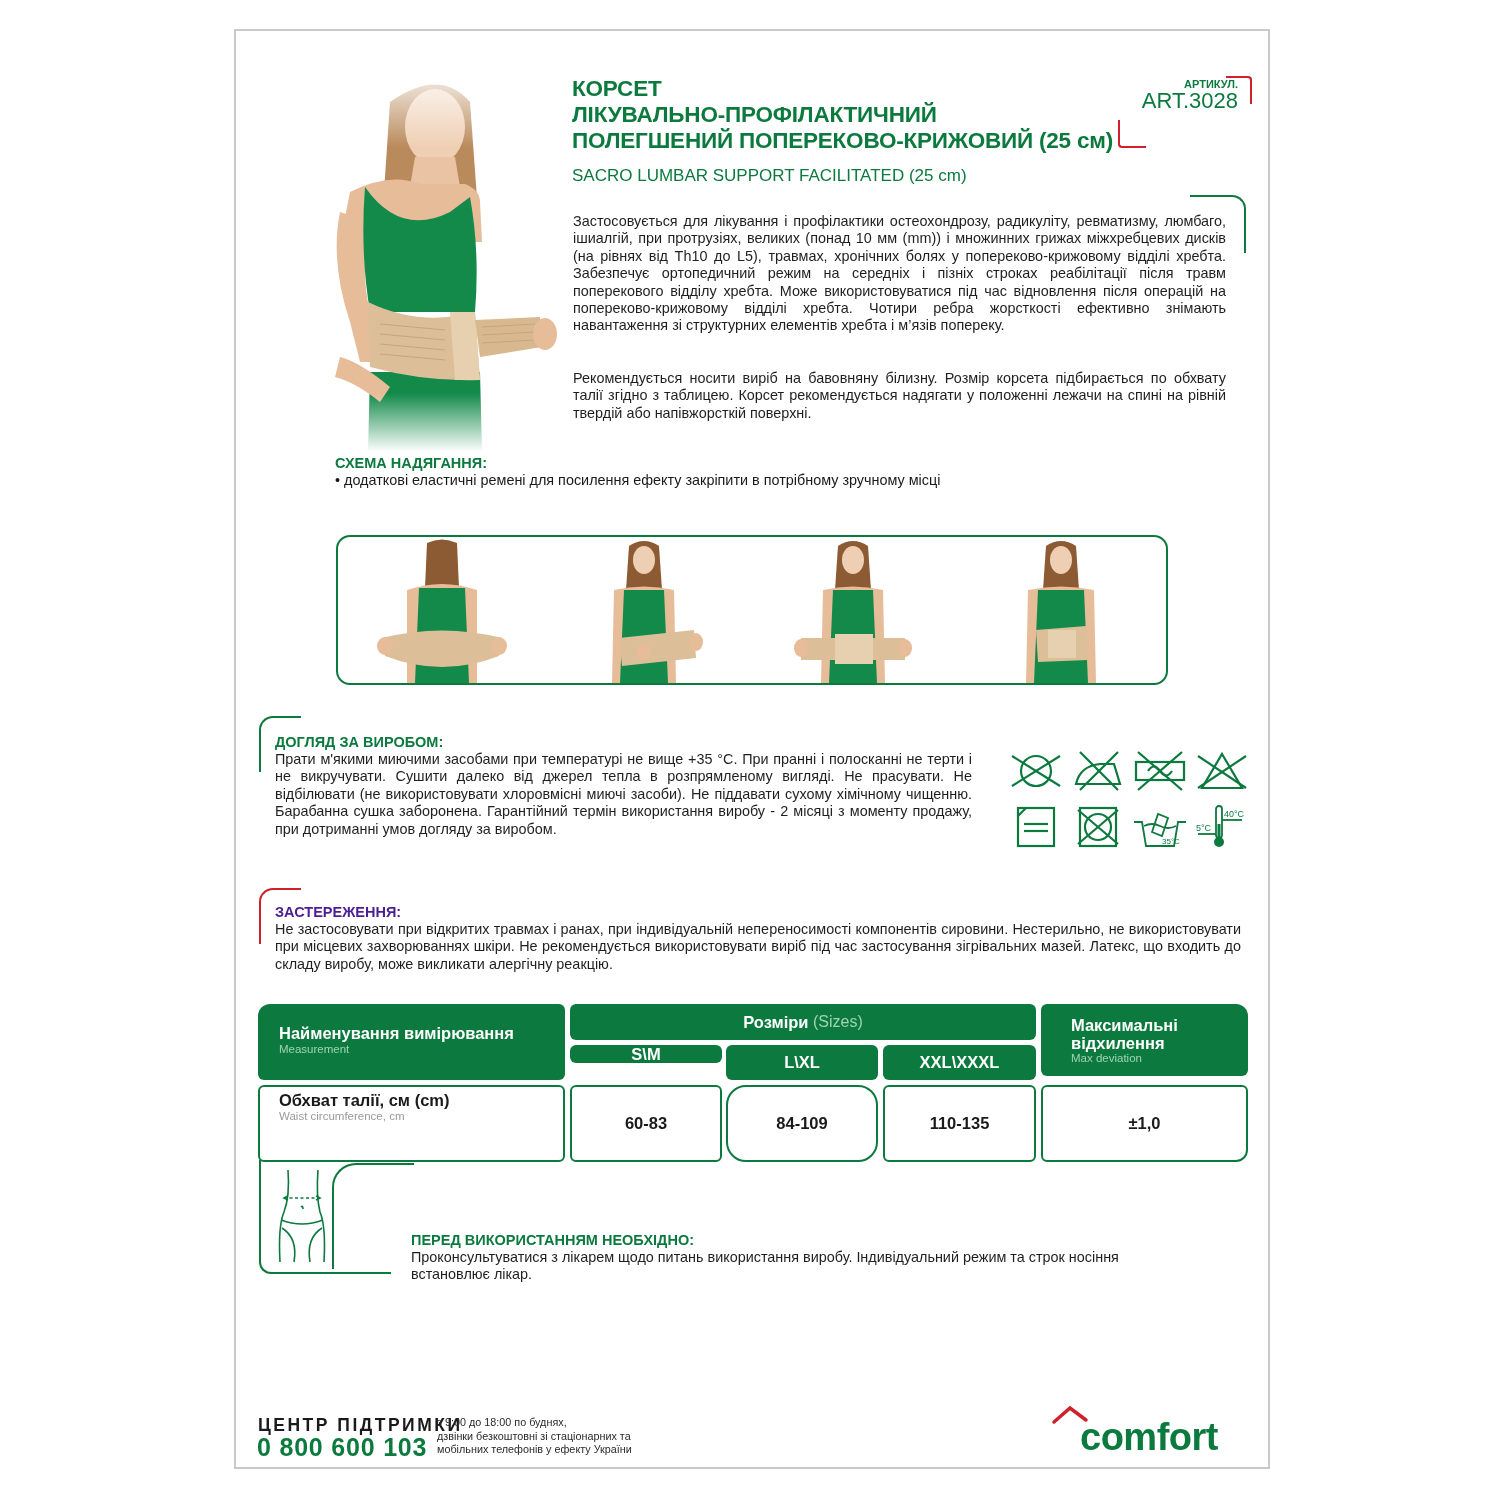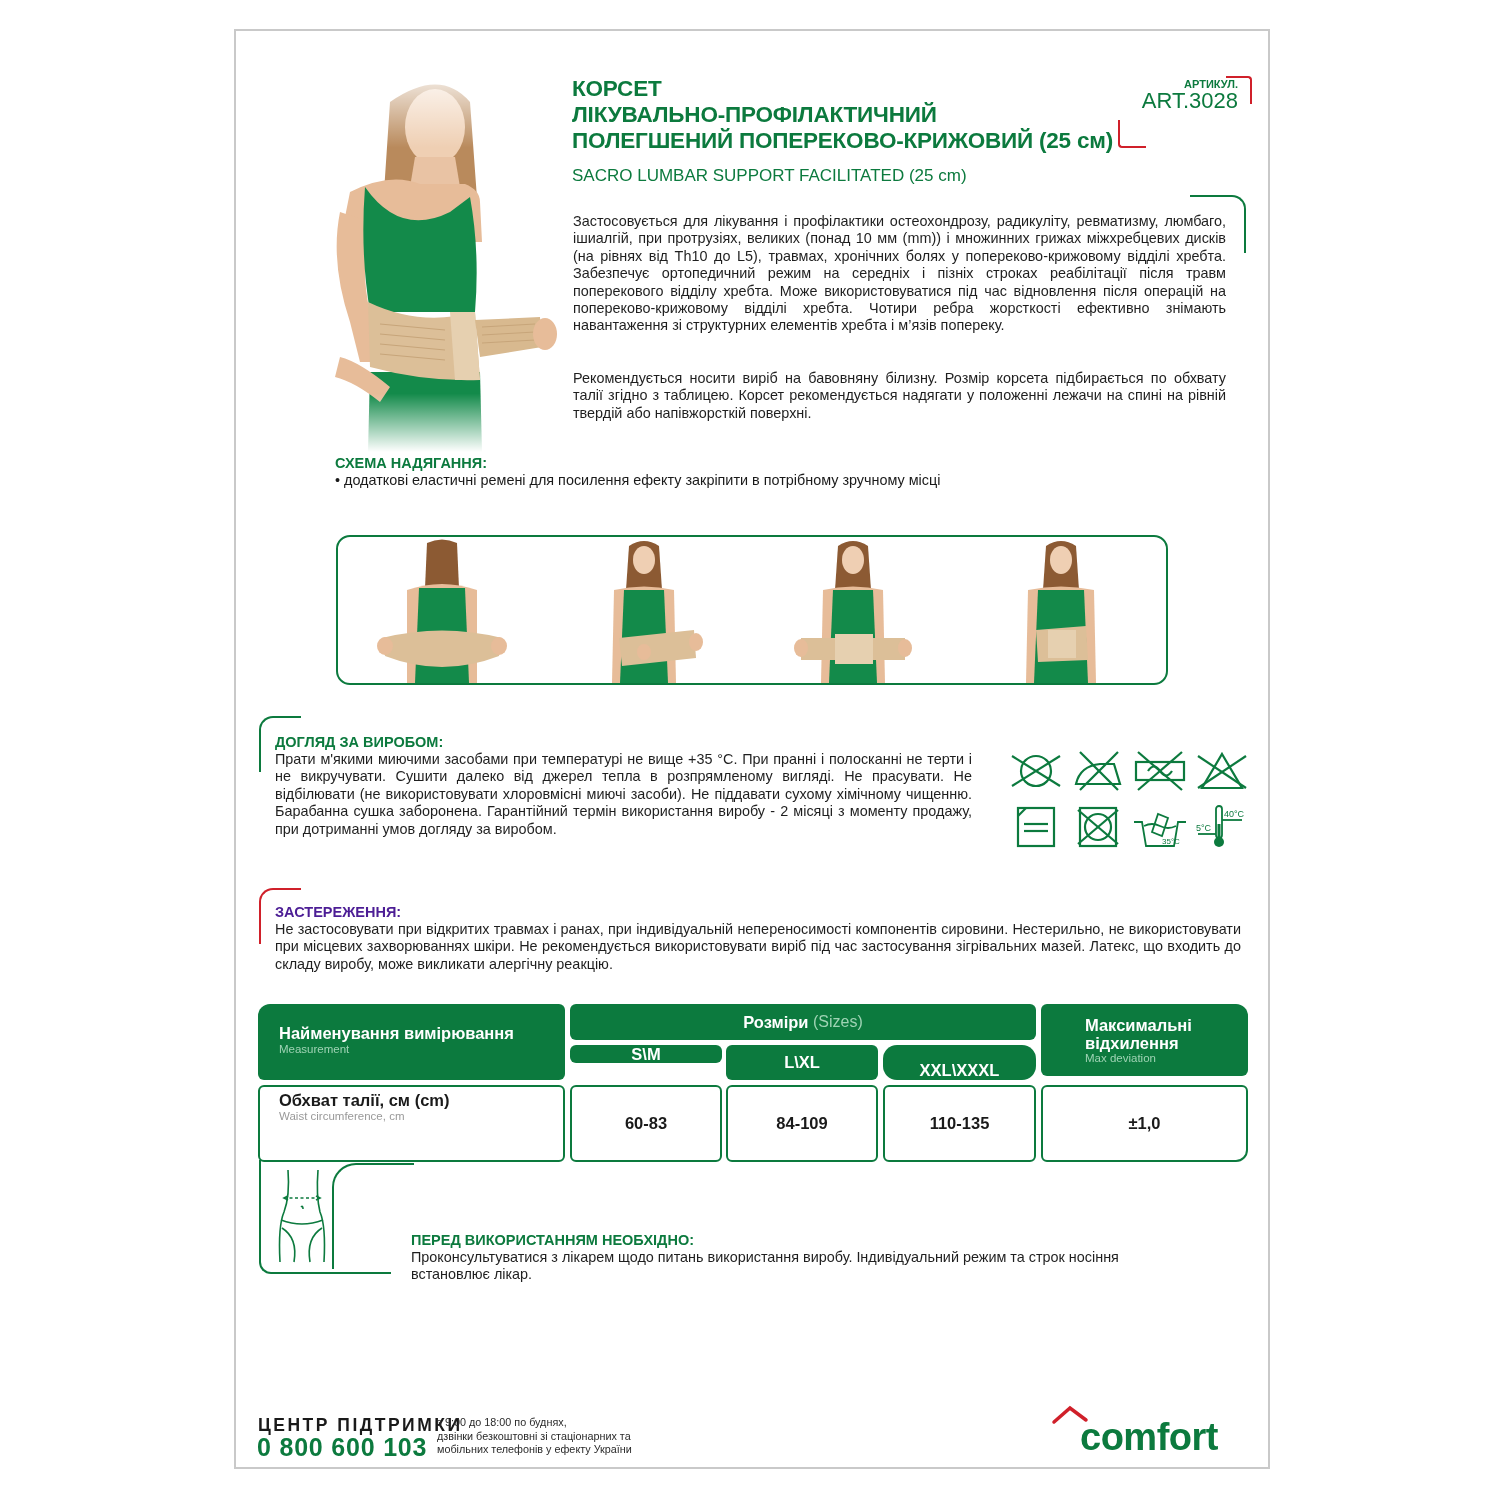--- a/index.html
+++ b/index.html
@@ -266,34 +266,34 @@
   </div>
   <div class="cell hdr" style="left:570px;top:1004px;width:466px;height:36px;display:flex;align-items:center;justify-content:center;">
     <span class="hdr-main">Розміри</span>&nbsp;<span style="font-size:16px;color:#9fd3b4;">(Sizes)</span>
   </div>
   <div class="cell hdr" style="left:570px;top:1045px;width:152px;height:18px;display:flex;align-items:center;justify-content:center;">
     <span class="hdr-main">S\M</span>
   </div>
   <div class="cell hdr" style="left:726px;top:1045px;width:152px;height:35px;display:flex;align-items:center;justify-content:center;">
     <span class="hdr-main">L\XL</span>
   </div>
-  <div class="cell hdr" style="left:883px;top:1045px;width:153px;height:35px;display:flex;align-items:flex-end;justify-content:center;border-radius:14px;">
+  <div class="cell hdr" style="left:883px;top:1045px;width:153px;height:35px;display:flex;align-items:center;justify-content:center;">
     <span class="hdr-main">XXL\XXXL</span>
   </div>
-  <div class="cell hdr" style="left:1041px;top:1004px;width:207px;height:72px;border-radius:6px 12px 6px 6px;padding:12px 0 0 44px;">
+  <div class="cell hdr" style="left:1041px;top:1004px;width:207px;height:72px;border-radius:6px 12px 6px 6px;padding:12px 0 0 30px;">
     <div class="hdr-main" style="line-height:18px;width:130px;">Максимальні відхилення</div>
     <div class="hdr-sub">Max deviation</div>
   </div>
 
   <div class="cell body-cell" style="left:258px;top:1085px;width:307px;height:77px;justify-content:flex-start;align-items:flex-start;padding:4px 0 0 19px;flex-direction:column;">
     <div style="font-weight:bold;font-size:16.5px;">Обхват талії, см (cm)</div>
     <div style="font-weight:normal;font-size:11.5px;color:#999;">Waist circumference, cm</div>
   </div>
   <div class="cell body-cell" style="left:570px;top:1085px;width:152px;height:77px;">60-83</div>
-  <div class="cell body-cell" style="left:726px;top:1085px;width:152px;height:77px;">84-109</div>
+  <div class="cell body-cell" style="left:726px;top:1085px;width:152px;height:77px;border-radius:20px;">84-109</div>
   <div class="cell body-cell" style="left:883px;top:1085px;width:153px;height:77px;">110-135</div>
   <div class="cell body-cell" style="left:1041px;top:1085px;width:207px;height:77px;border-radius:6px 6px 12px 6px;">±1,0</div>
 </div>
 
 <div class="abs before-box"></div>
 <div class="abs" style="left:270px;top:1166px;">
   <svg width="60" height="100" viewBox="0 0 60 100">
     <g fill="none" stroke="#0c7a3e" stroke-width="1.6">
       <path d="M18 4 Q20 30 14 46 Q8 60 10 96"></path>
       <path d="M48 4 Q46 30 50 46 Q56 60 54 96"></path>

